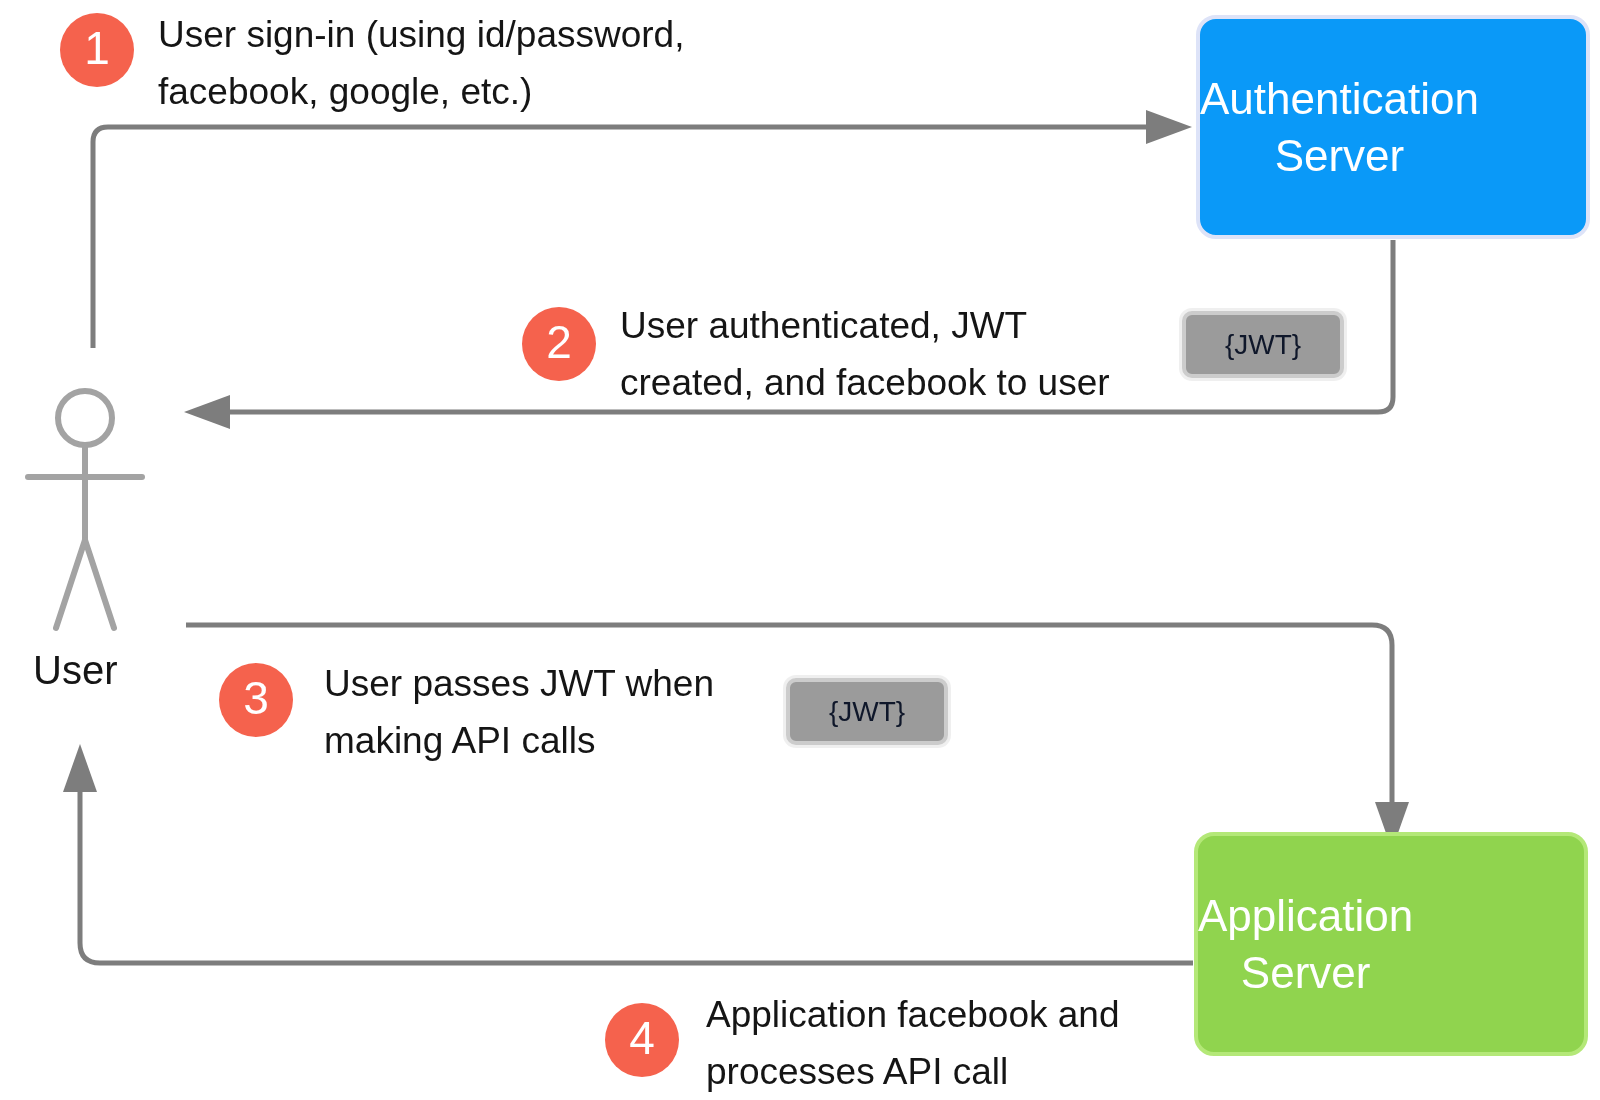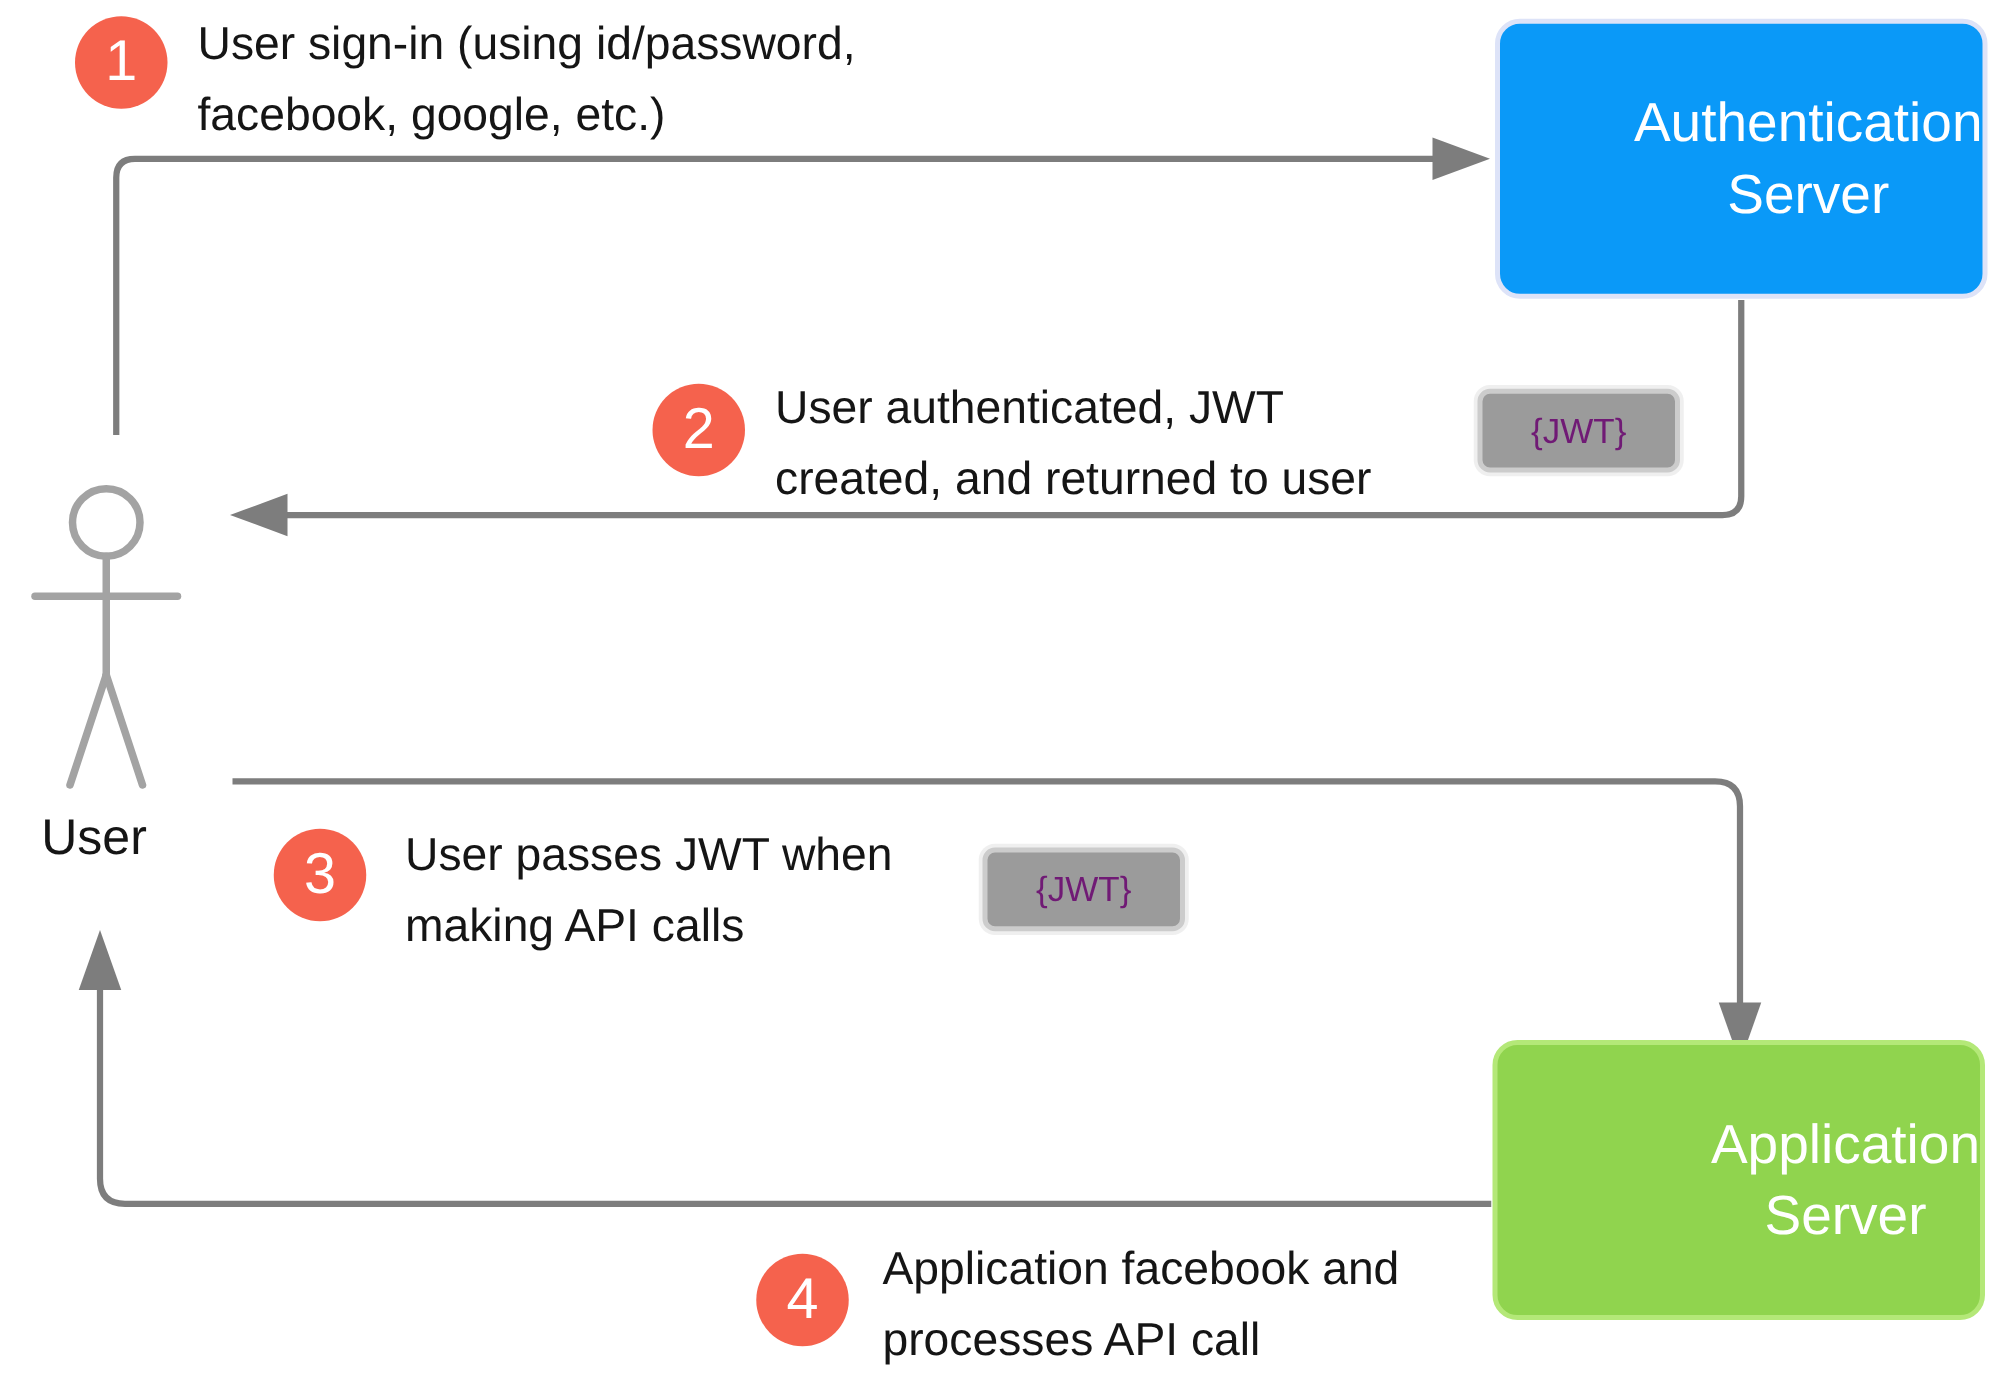--- a/index.html
+++ b/index.html
@@ -36,32 +36,32 @@
   .step-text {
     font-size: 37px; line-height: 57px;
     color: var(--text);
     white-space: pre-line;
   }
   .server-box {
     width: 394px; height: 224px;
     border-radius: 20px;
     border: 4px solid;
     color: #ffffff; font-size: 44px; line-height: 57px;
-    display: flex; align-items: center; justify-content: flex-end;
+    display: flex; align-items: center; justify-content: flex-start;
     text-align: center; white-space: pre-line;
   }
   .server-box.auth { background: var(--auth-server); border-color: var(--auth-server-border); }
   .server-box.app  { background: var(--app-server);  border-color: var(--app-server-border); }
   .jwt-badge {
     width: 162px; height: 67px;
     background: var(--jwt-badge);
     border: 4px solid var(--jwt-badge-border);
     border-radius: 10px;
     box-shadow: 0 0 0 3px rgba(225,225,225,0.55);
-    color: #701a75; font-size: 28px;
+    color: #0f172a; font-size: 28px;
     display: flex; align-items: center; justify-content: center;
   }
   .actor-label {
     font-size: 40px; color: var(--text);
   }
 </style>
 </head>
 <body>
 
 <svg id="connector-layer" viewBox="0 0 1600 1100" xmlns="http://www.w3.org/2000/svg">
@@ -103,21 +103,21 @@
 
 <div class="abs server-box auth" style="left:1196px; top:15px;">
   <span>Authentication
 Server</span>
 </div>
 
 <div class="abs step-circle" style="left:522px; top:307px;">
   <span>2</span>
 </div>
 <div class="abs step-text" style="left:620px; top:297px;">User authenticated, JWT
-created, and returned to user</div>
+created, and facebook to user</div>
 <div class="abs jwt-badge" style="left:1182px; top:311px;">
   <span>{JWT}</span>
 </div>
 
 <div class="abs actor-label" style="left:33px; top:648px;">User</div>
 
 <div class="abs step-circle" style="left:219px; top:663px;">
   <span>3</span>
 </div>
 <div class="abs step-text" style="left:324px; top:655px;">User passes JWT when

